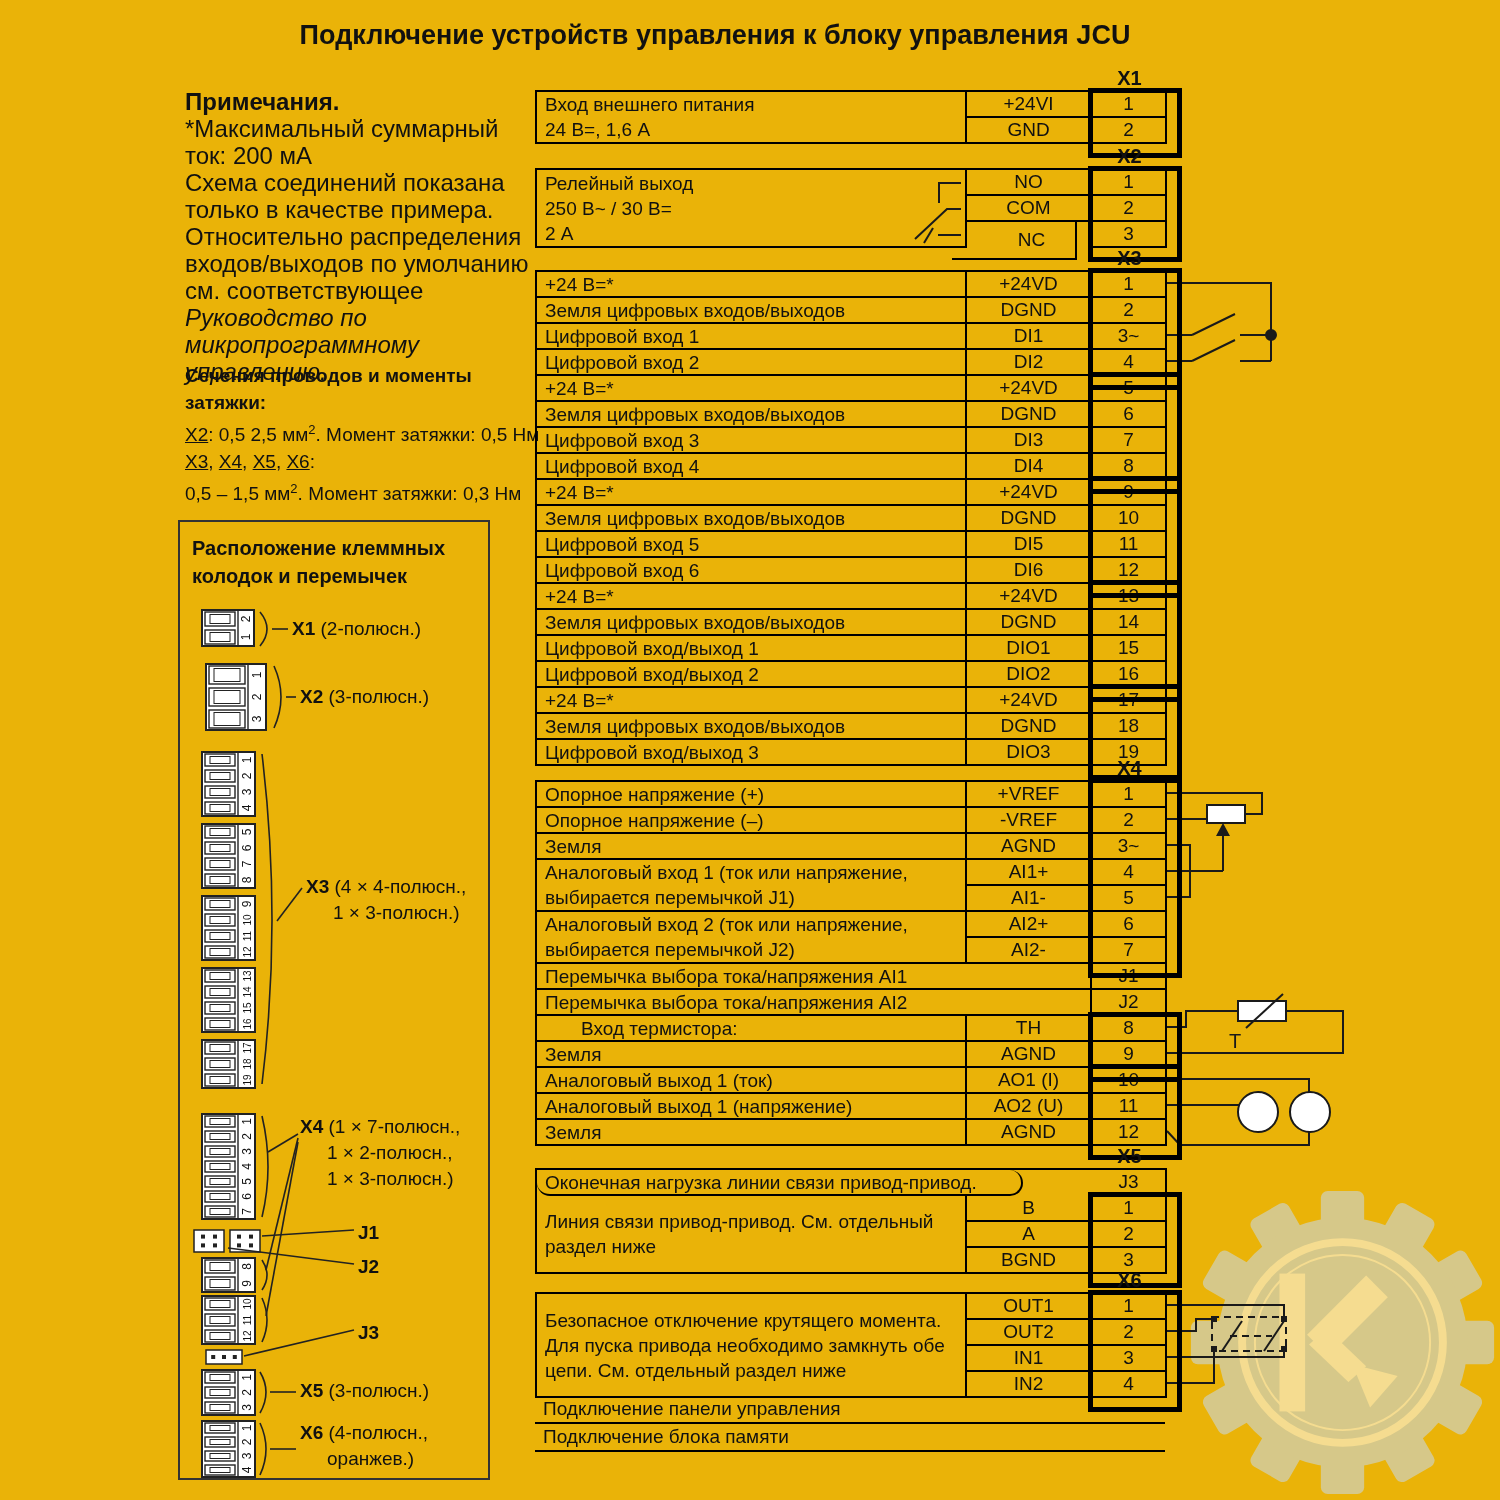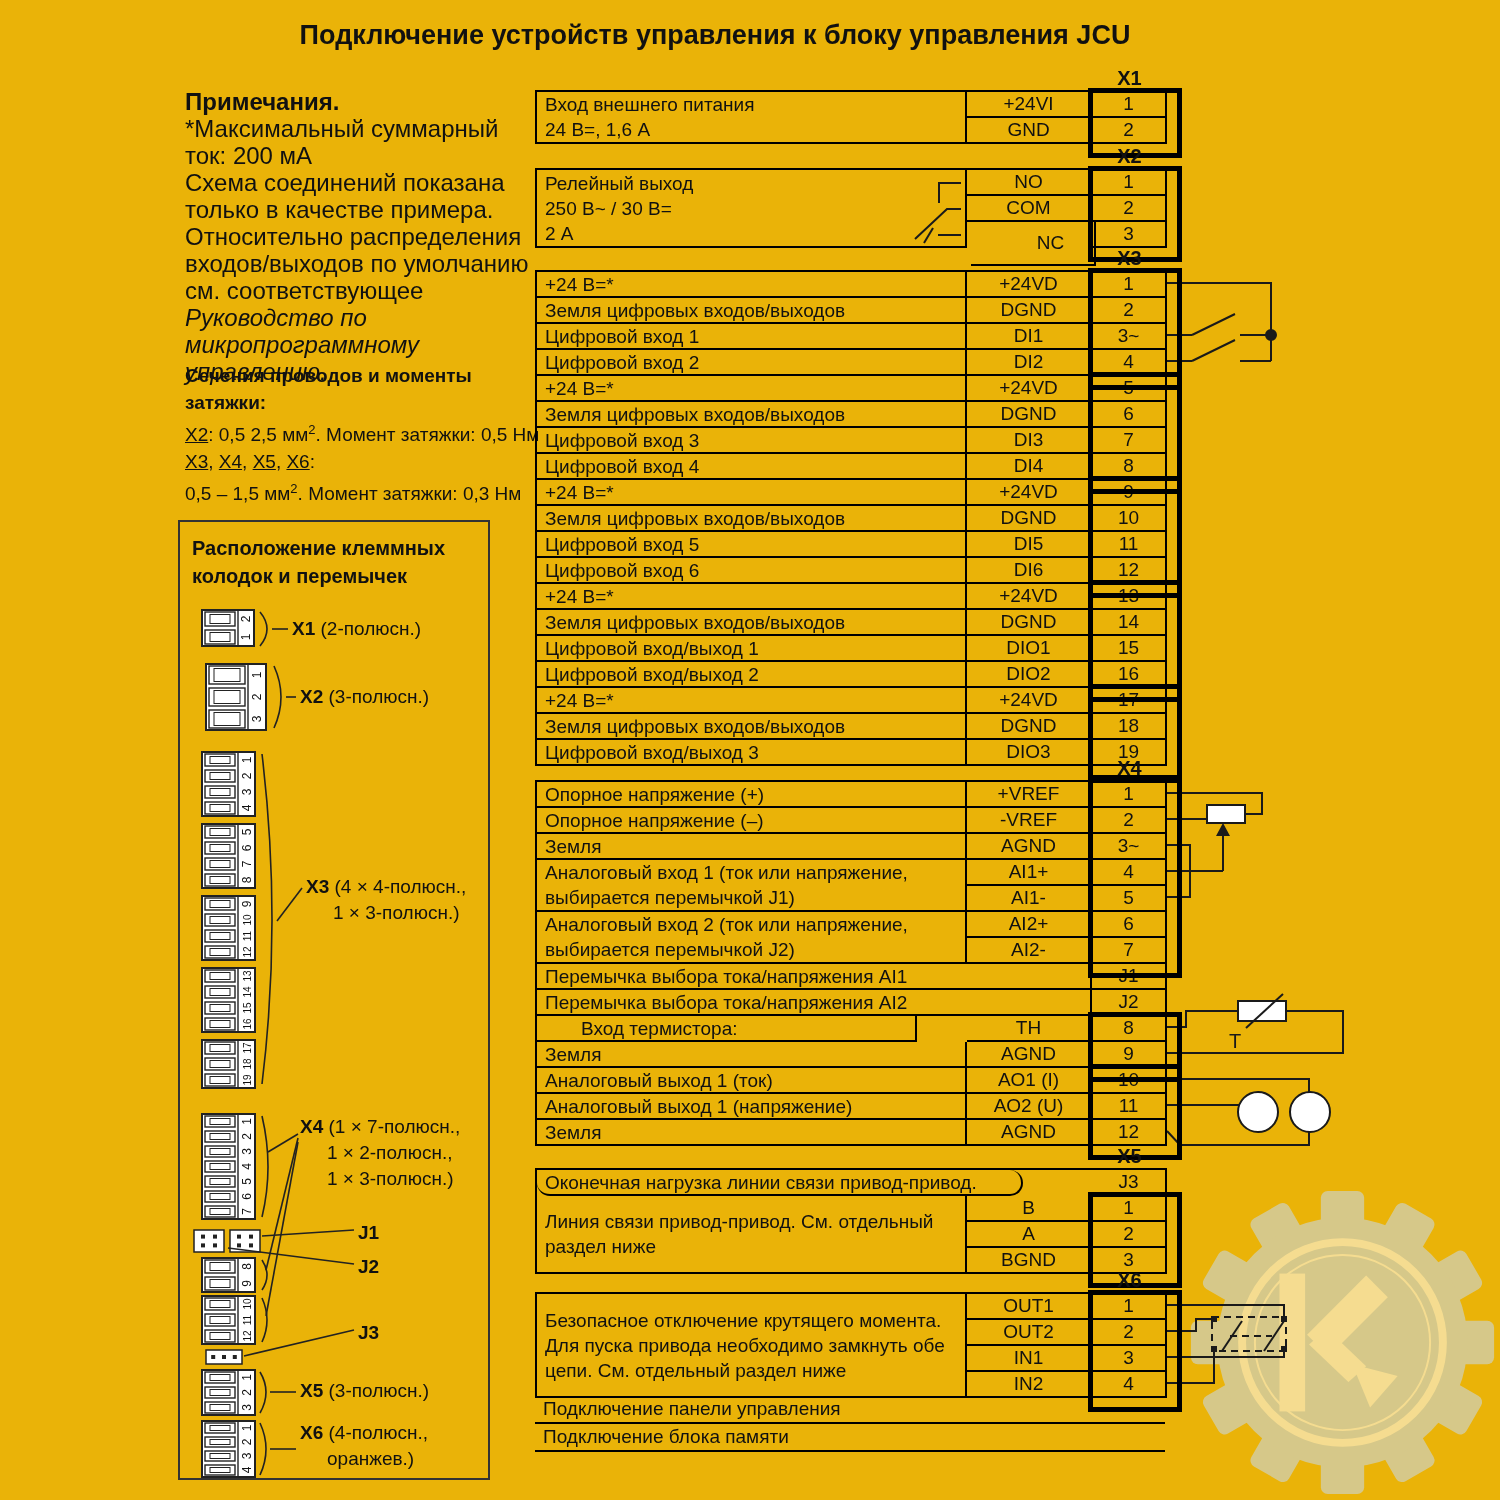--- a/index.html
+++ b/index.html
@@ -389,21 +389,21 @@
       <div class="cell desc" style="left: 0px; top: 0px; width: 430px; height: 52px;">Вход внешнего питания
 24 В=, 1,6 А</div>
       <div class="thick" style="left: 551px; top: -4px; width: 84px; height: 60px;"></div>
     </div>
     <div class="conn" style="top: 168px; height: 78px;">
       <div class="conn-label">X2</div>
       <div class="cell sig" style="left: 430px; top: 0px; width: 125px; height: 26px;">NO</div>
       <div class="cell pin" style="left: 555px; top: 0px; width: 75px; height: 26px;">1</div>
       <div class="cell sig" style="left: 430px; top: 26px; width: 125px; height: 26px;">COM</div>
       <div class="cell pin" style="left: 555px; top: 26px; width: 75px; height: 26px;">2</div>
-      <div class="cell sig" style="left: 434px; top: 52px; width: 125px; height: 44px; padding-left: 36px;">NC</div>
+      <div class="cell sig" style="left: 415px; top: 52px; width: 125px; height: 38px; padding-left: 36px;">NC</div>
       <div class="cell pin" style="left: 555px; top: 52px; width: 75px; height: 26px;">3</div>
       <div class="cell desc" style="left: 0px; top: 0px; width: 430px; height: 78px;">Релейный выход
 250 В~ / 30 В=
 2 А</div>
       <div class="thick" style="left: 551px; top: -4px; width: 84px; height: 86px;"></div>
     </div>
     <div class="conn" style="top: 270px; height: 494px;">
       <div class="conn-label">X3</div>
       <div class="cell sig" style="left: 430px; top: 0px; width: 125px; height: 26px;">+24VD</div>
       <div class="cell pin" style="left: 555px; top: 0px; width: 75px; height: 26px;">1</div>
@@ -498,21 +498,21 @@
       <div class="cell pin" style="left: 555px; top: 312px; width: 75px; height: 26px;">11</div>
       <div class="cell sig" style="left: 430px; top: 338px; width: 125px; height: 26px;">AGND</div>
       <div class="cell pin" style="left: 555px; top: 338px; width: 75px; height: 26px;">12</div>
       <div class="cell desc" style="left: 0px; top: 0px; width: 430px; height: 26px;">Опорное напряжение (+)</div>
       <div class="cell desc" style="left: 0px; top: 26px; width: 430px; height: 26px;">Опорное напряжение (–)</div>
       <div class="cell desc" style="left: 0px; top: 52px; width: 430px; height: 26px;">Земля</div>
       <div class="cell desc" style="left: 0px; top: 78px; width: 430px; height: 52px;">Аналоговый вход 1 (ток или напряжение,
 выбирается перемычкой J1)</div>
       <div class="cell desc" style="left: 0px; top: 130px; width: 430px; height: 52px;">Аналоговый вход 2 (ток или напряжение,
 выбирается перемычкой J2)</div>
-      <div class="cell desc" style="left: 0px; top: 234px; width: 380px; height: 26px; padding-left: 44px;">Вход термистора:</div>
+      <div class="cell desc" style="left: 0px; top: 234px; width: 430px; height: 26px; padding-left: 44px;">Вход термистора:</div>
       <div class="cell desc" style="left: 0px; top: 260px; width: 430px; height: 26px;">Земля</div>
       <div class="cell desc" style="left: 0px; top: 286px; width: 430px; height: 26px;">Аналоговый выход 1 (ток)</div>
       <div class="cell desc" style="left: 0px; top: 312px; width: 430px; height: 26px;">Аналоговый выход 1 (напряжение)</div>
       <div class="cell desc" style="left: 0px; top: 338px; width: 430px; height: 26px;">Земля</div>
       <div class="thick" style="left: 551px; top: -4px; width: 84px; height: 190px;"></div>
       <div class="thick" style="left: 551px; top: 230px; width: 84px; height: 60px;"></div>
       <div class="thick" style="left: 551px; top: 282px; width: 84px; height: 86px;"></div>
     </div>
     <div class="conn" style="top: 1168px; height: 104px;">
       <div class="conn-label">X5</div>

